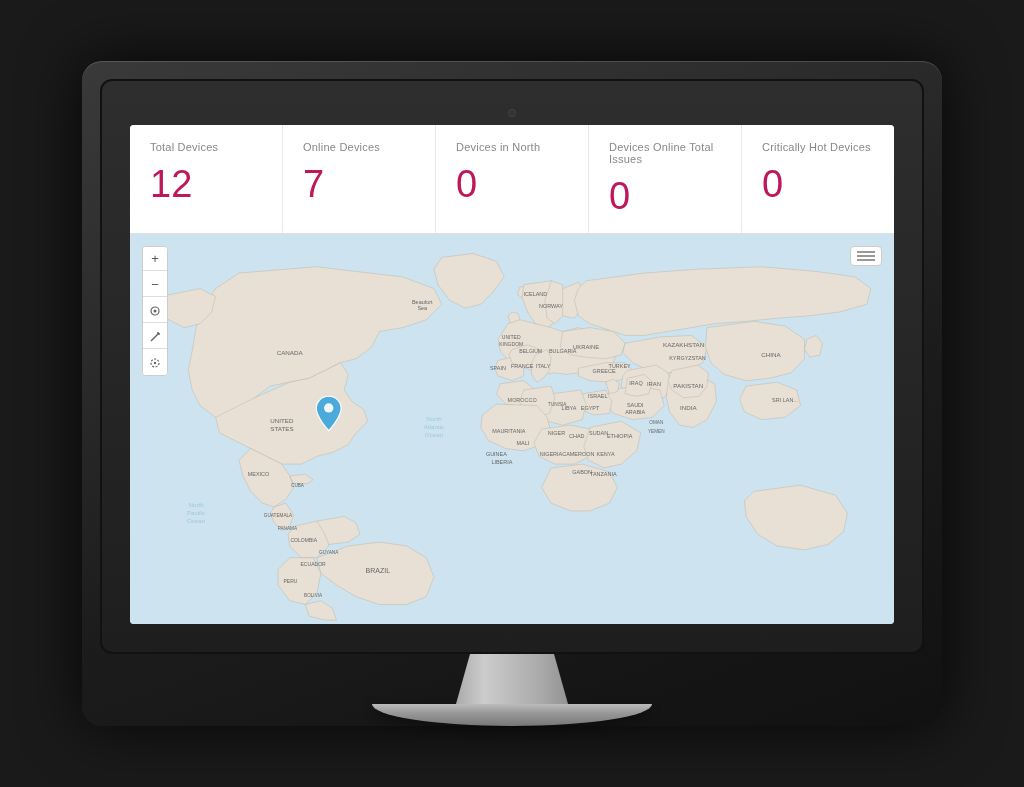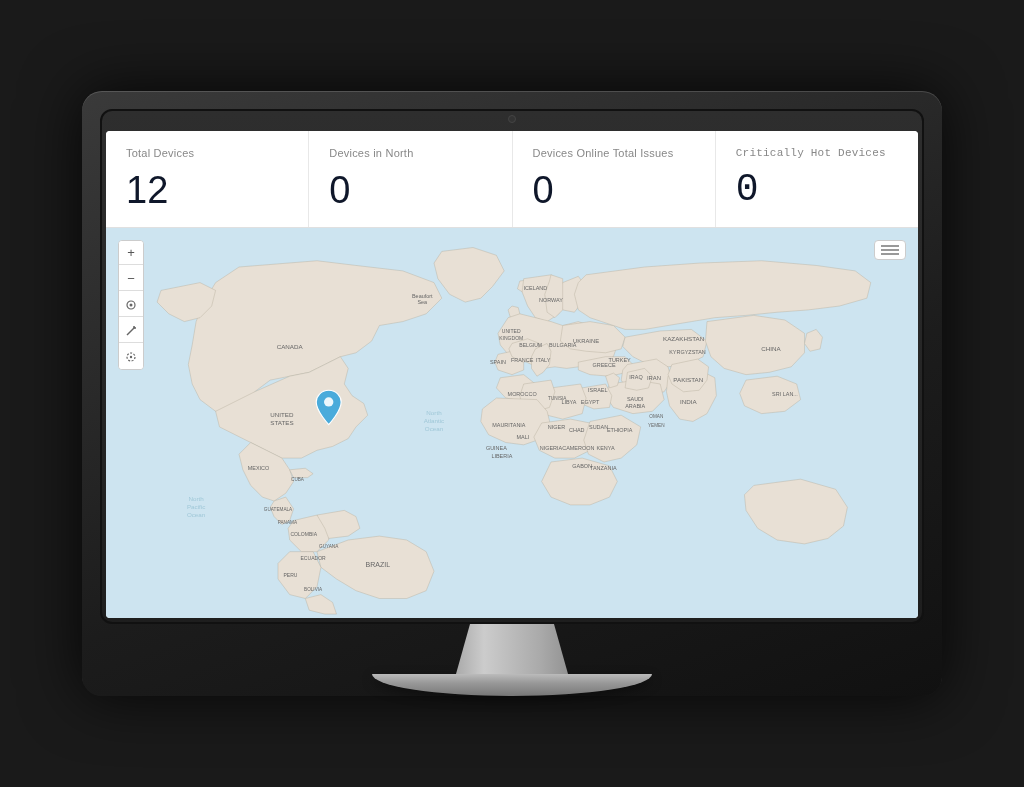--- a/index.html
+++ b/index.html
@@ -17,21 +17,21 @@
       background: linear-gradient(160deg, #3a3a3a 0%, #1c1c1c 60%, #111 100%);
       border-radius: 20px;
       padding: 18px 18px 0 18px;
       box-shadow: 0 0 60px rgba(0,0,0,0.8), inset 0 1px 0 rgba(255,255,255,0.15);
       position: relative;
     }
 
     .monitor-bezel {
       background: linear-gradient(180deg, #2e2e2e 0%, #1e1e1e 100%);
       border-radius: 12px;
-      padding: 4px;
+      padding: 28px;
       border: 2px solid #111;
     }
 
     .camera-dot {
       width: 8px;
       height: 8px;
       background: #333;
       border-radius: 50%;
       margin: 0 auto 8px;
       border: 1px solid #444;
@@ -49,34 +49,34 @@
       display: flex;
       background: #ffffff;
       border-bottom: 1px solid #e0e0e0;
     }
 
     .stat-card {
       flex: 1;
       padding: 16px 20px 18px;
       border-right: 1px solid #e8e8e8;
     }
-    .stat-card:last-child { border-right: none; font-family: Liberation Mono, monospace; }
+    .stat-card:last-child { border-right: none; }
 
     .stat-label {
       font-size: 11px;
       color: #888;
       font-weight: 500;
       letter-spacing: 0.02em;
       margin-bottom: 8px;
     }
 
     .stat-value {
       font-size: 38px;
       font-weight: 300;
-      color: #0f172a;
+      color: #be185d;
       line-height: 1;
       margin-top: 12px;
     }
 
     
     .map-container {
       position: relative;
       height: 390px;
       background: #cde4f0;
       overflow: hidden;
@@ -162,20 +162,24 @@
 
 <div class="monitor-outer">
   <div class="monitor-bezel">
     <div class="camera-dot"></div>
     <div class="screen">
 
       <div class="stats-bar" id="stats-bar">
       <div class="stat-card">
             <div class="stat-label">Total Devices</div>
             <div class="stat-value">12</div>
+          </div>
+          <div class="stat-card">
+            <div class="stat-label">Online Devices</div>
+            <div class="stat-value">7</div>
           </div>
           <div class="stat-card">
             <div class="stat-label">Devices in North</div>
             <div class="stat-value">0</div>
           </div>
           <div class="stat-card">
             <div class="stat-label">Devices Online Total Issues</div>
             <div class="stat-value">0</div>
           </div>
           <div class="stat-card">

